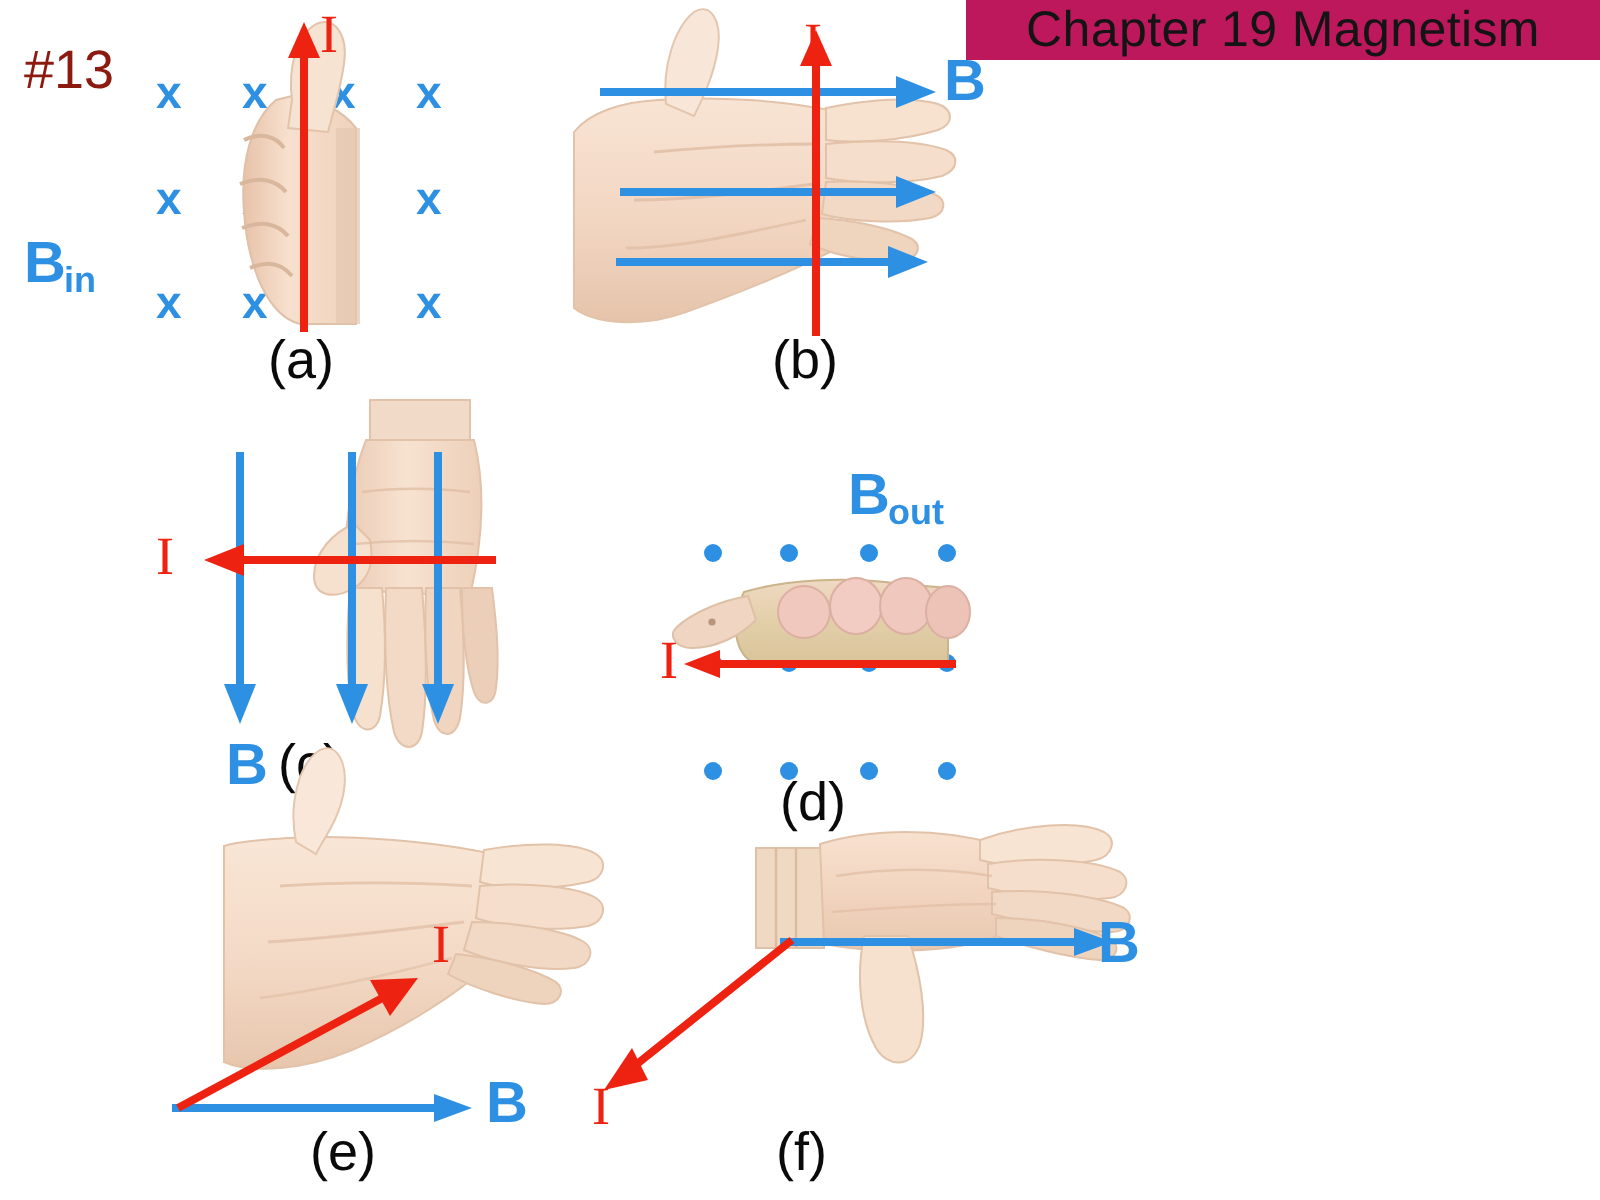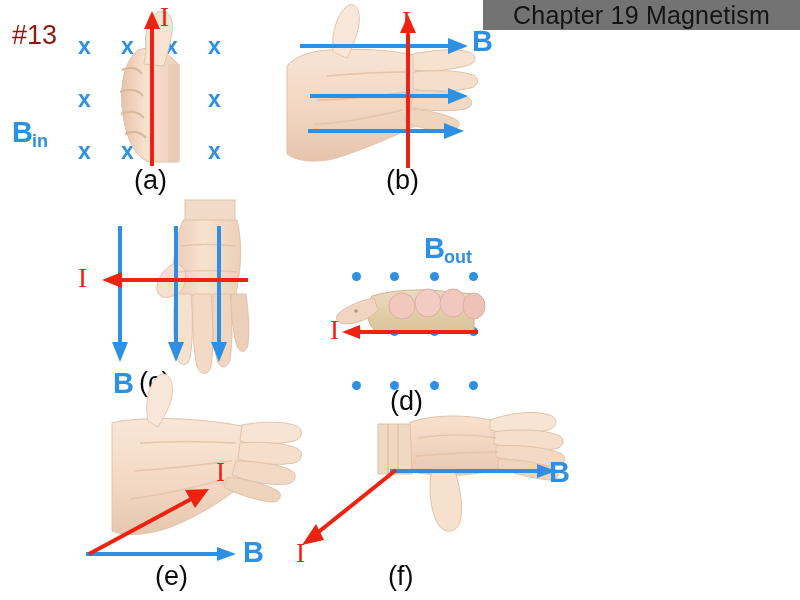--- a/index.html
+++ b/index.html
@@ -14,21 +14,21 @@
     background: #ffffff;
     overflow: hidden;
     font-family: "Liberation Sans", sans-serif;
   }
   .abs { position: absolute; }
 
   
   #title-banner {
     left: 483px; top: 0px;
     width: 317px; height: 30px;
-    background: #737373;
+    background: #be185d;
   }
   #title-text {
     position: absolute;
     left: 0; top: 0;
     width: 317px; height: 30px;
     line-height: 30px;
     text-align: center;
     color: #141414;
     font-family: "Liberation Sans", sans-serif;
     font-size: 25px;

